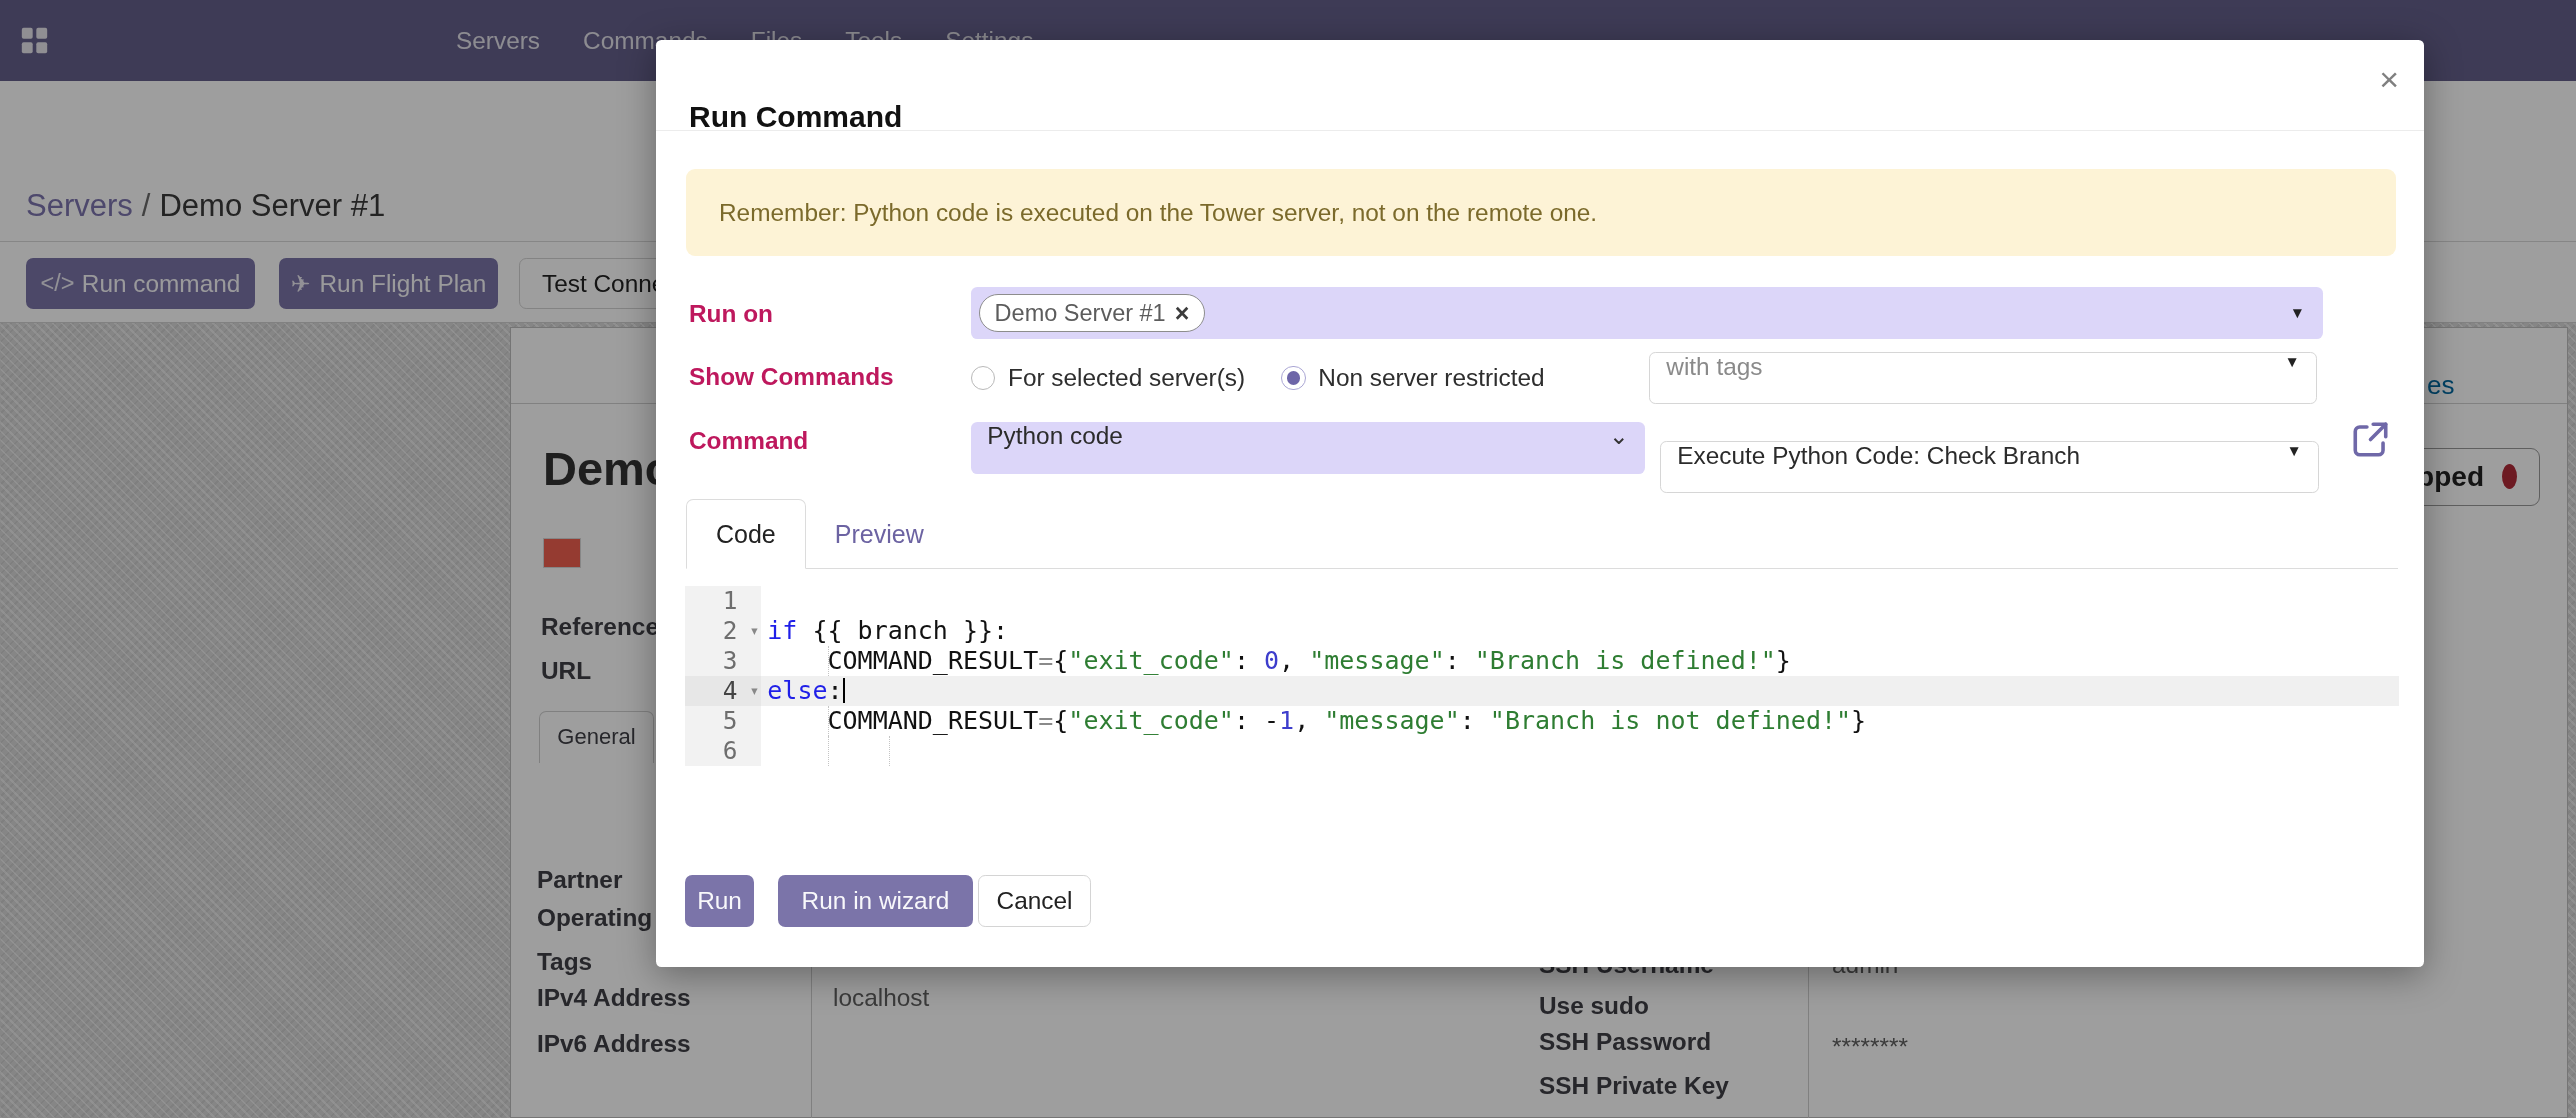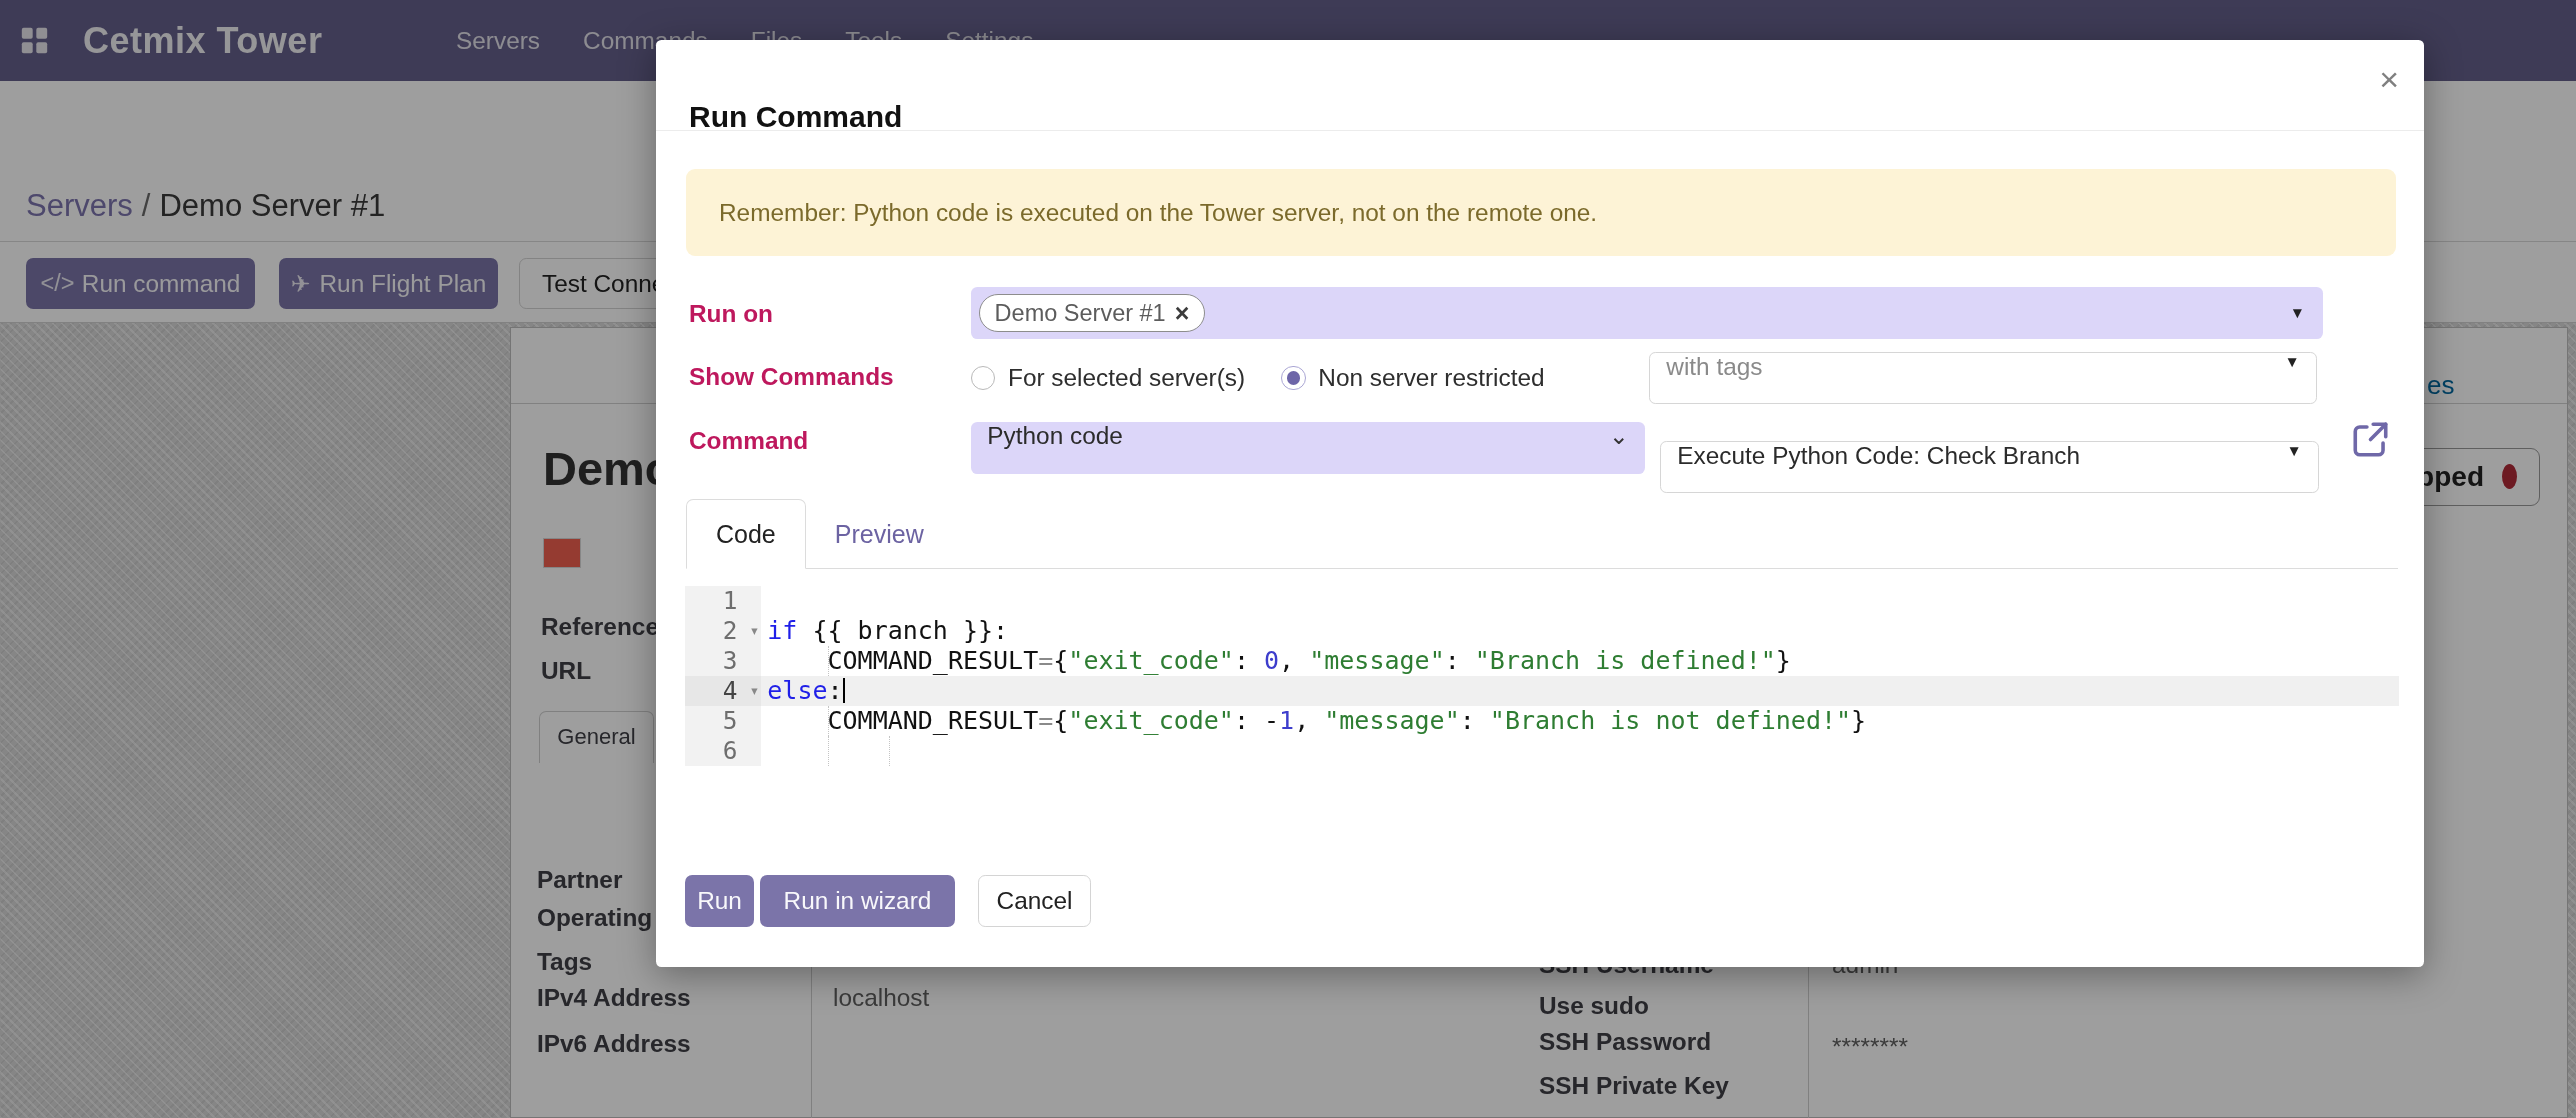--- a/index.html
+++ b/index.html
@@ -94,38 +94,37 @@
   .cm-row.active .cm-gutter { background:#e7e7e7; color:#444; }
   .tok-kw { color:#1f1fe8; }
   .tok-str { color:#2e7d32; }
   .tok-num { color:#3d3dcc; }
   .tok-op { color:#8a8a8a; }
   .guide { position:absolute; top:0; bottom:0; border-left:0.9px dotted #c4c4c4; }
   .cm-cursor { display:inline-block; width:2.7px; height:25px; background:#000; vertical-align:-3.6px; }
 
   .modal-footer-btn { position:absolute; top:835px; height:52px; }
   .run-btn { left:29px; width:69px; }
-  .wizard-btn { left:104px; width:195px; }
+  .wizard-btn { left:122px; width:195px; }
   .cancel-btn { left:322px; width:113px; }
 </style>
 </head>
 <body>
 
 <div class="screen">
 
   <div class="page">
 
     <div class="navbar">
       <svg class="apps-icon" viewBox="0 0 32 32">
         <rect x="2" y="2" width="12" height="12" rx="2" fill="rgba(255,255,255,.85)"></rect>
         <rect x="18" y="2" width="12" height="12" rx="2" fill="rgba(255,255,255,.85)"></rect>
         <rect x="2" y="18" width="12" height="12" rx="2" fill="rgba(255,255,255,.85)"></rect>
         <rect x="18" y="18" width="12" height="12" rx="2" fill="rgba(255,255,255,.85)"></rect>
       </svg>
-      <div class="brand">Cetmix Tower</div>
       <div class="nav-items">
         <span class="nav-item">Servers</span>
         <span class="nav-item">Commands</span>
         <span class="nav-item">Files</span>
         <span class="nav-item">Tools</span>
         <span class="nav-item">Settings</span>
       </div>
     </div>
 
     <div class="breadcrumb-bar">

